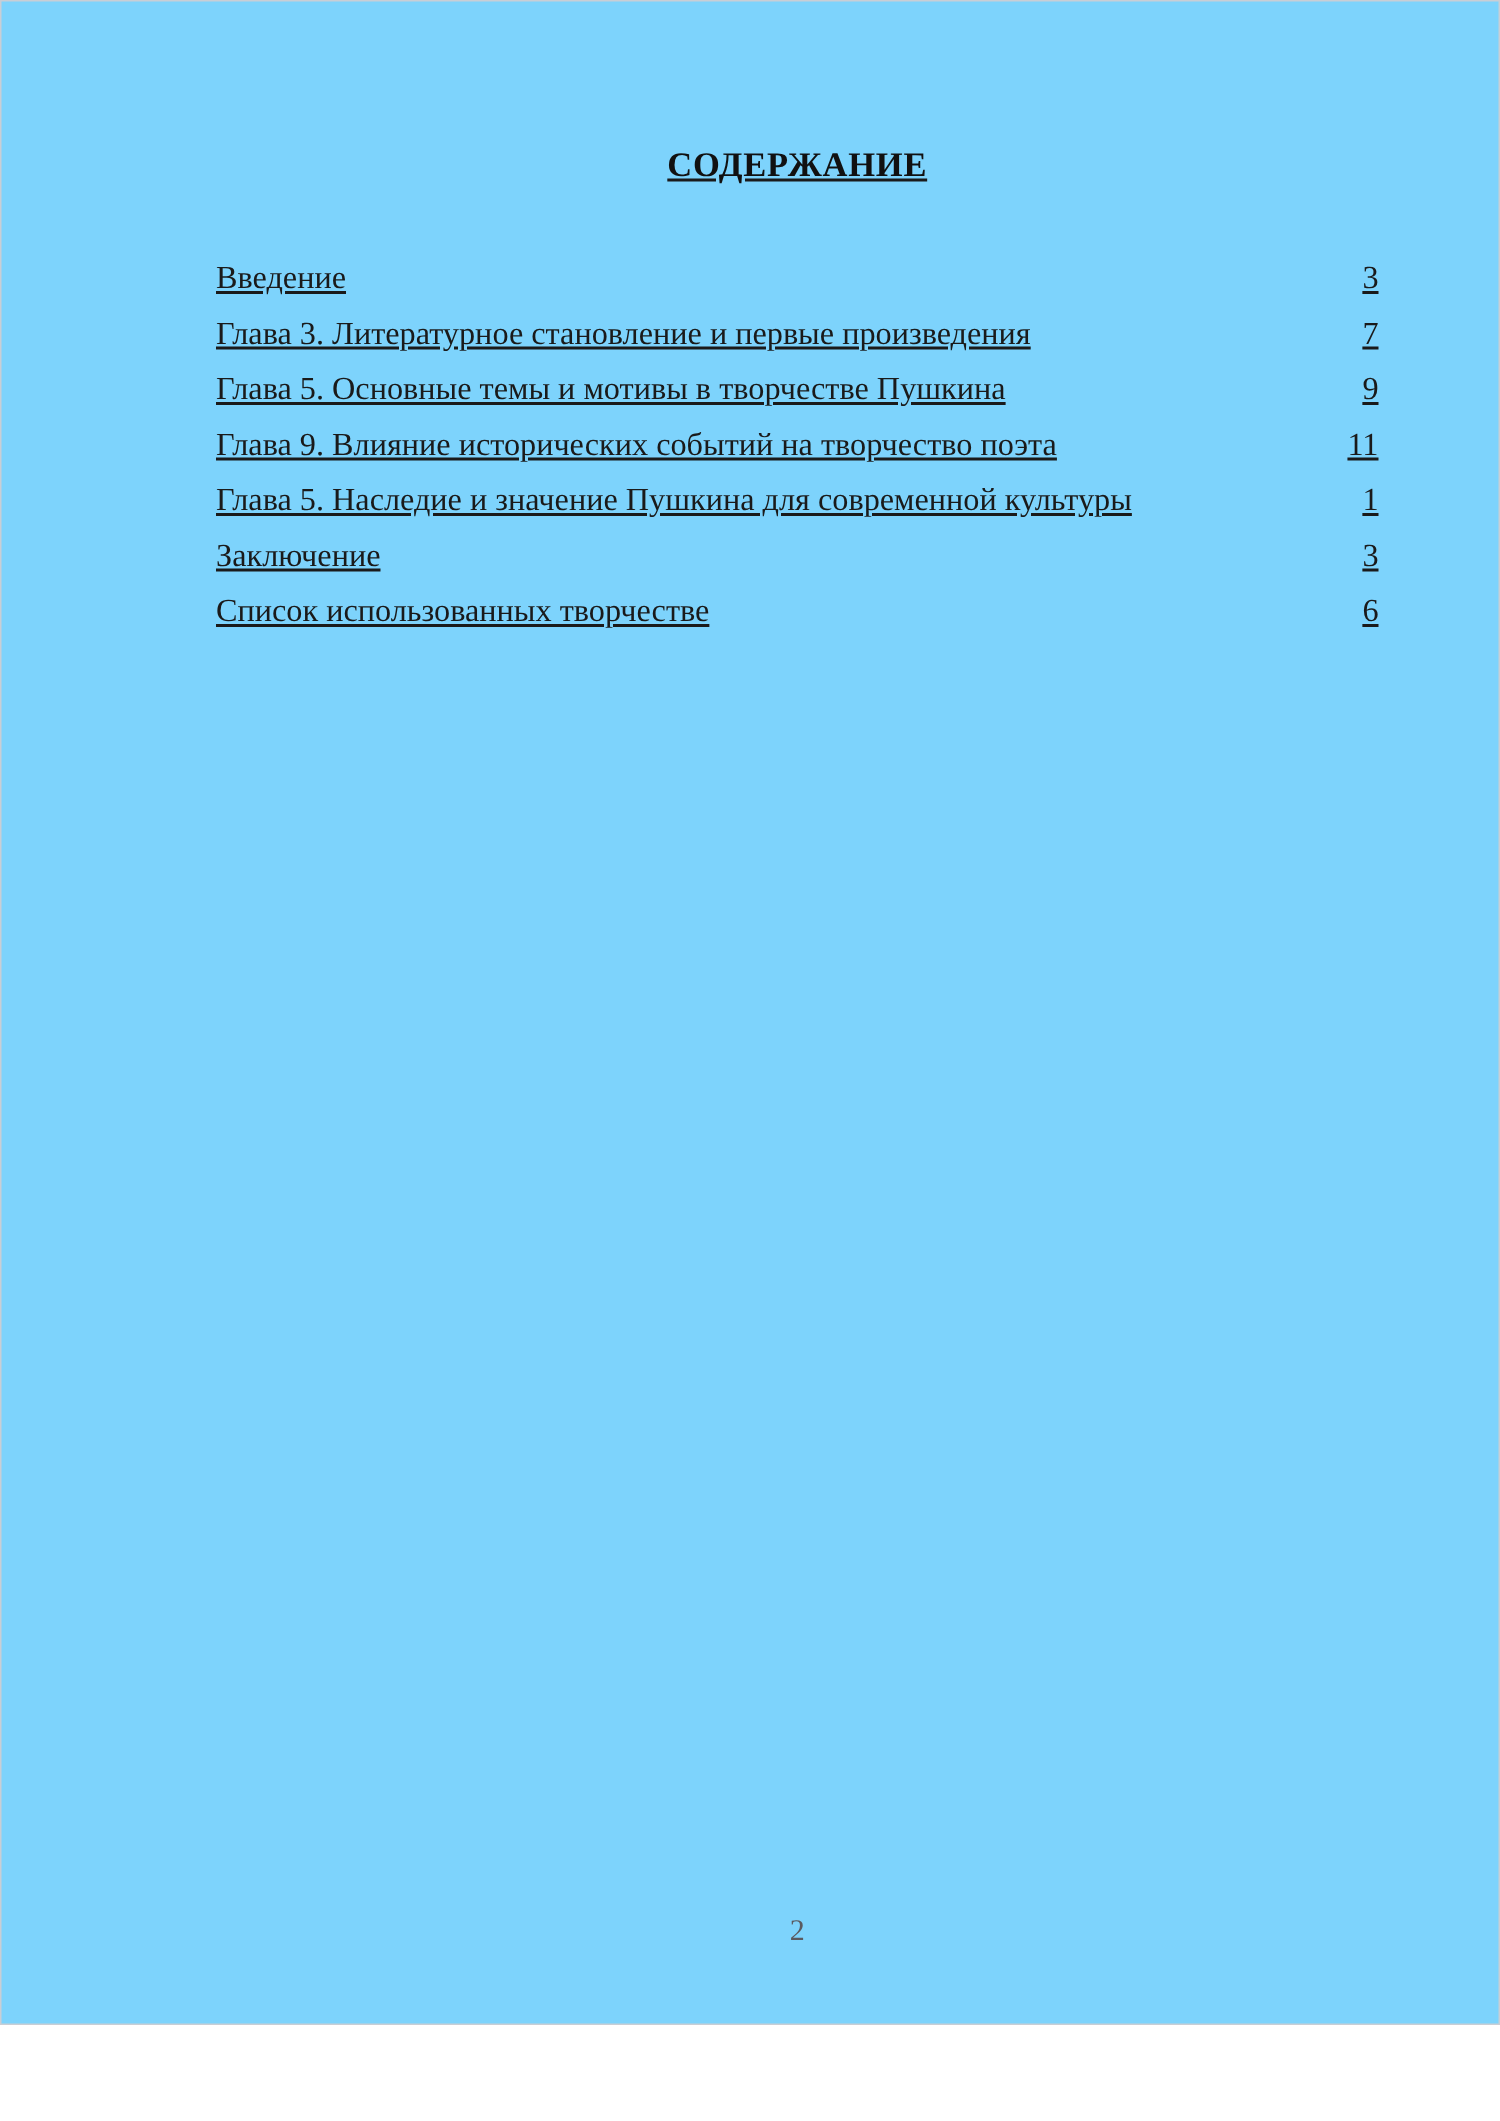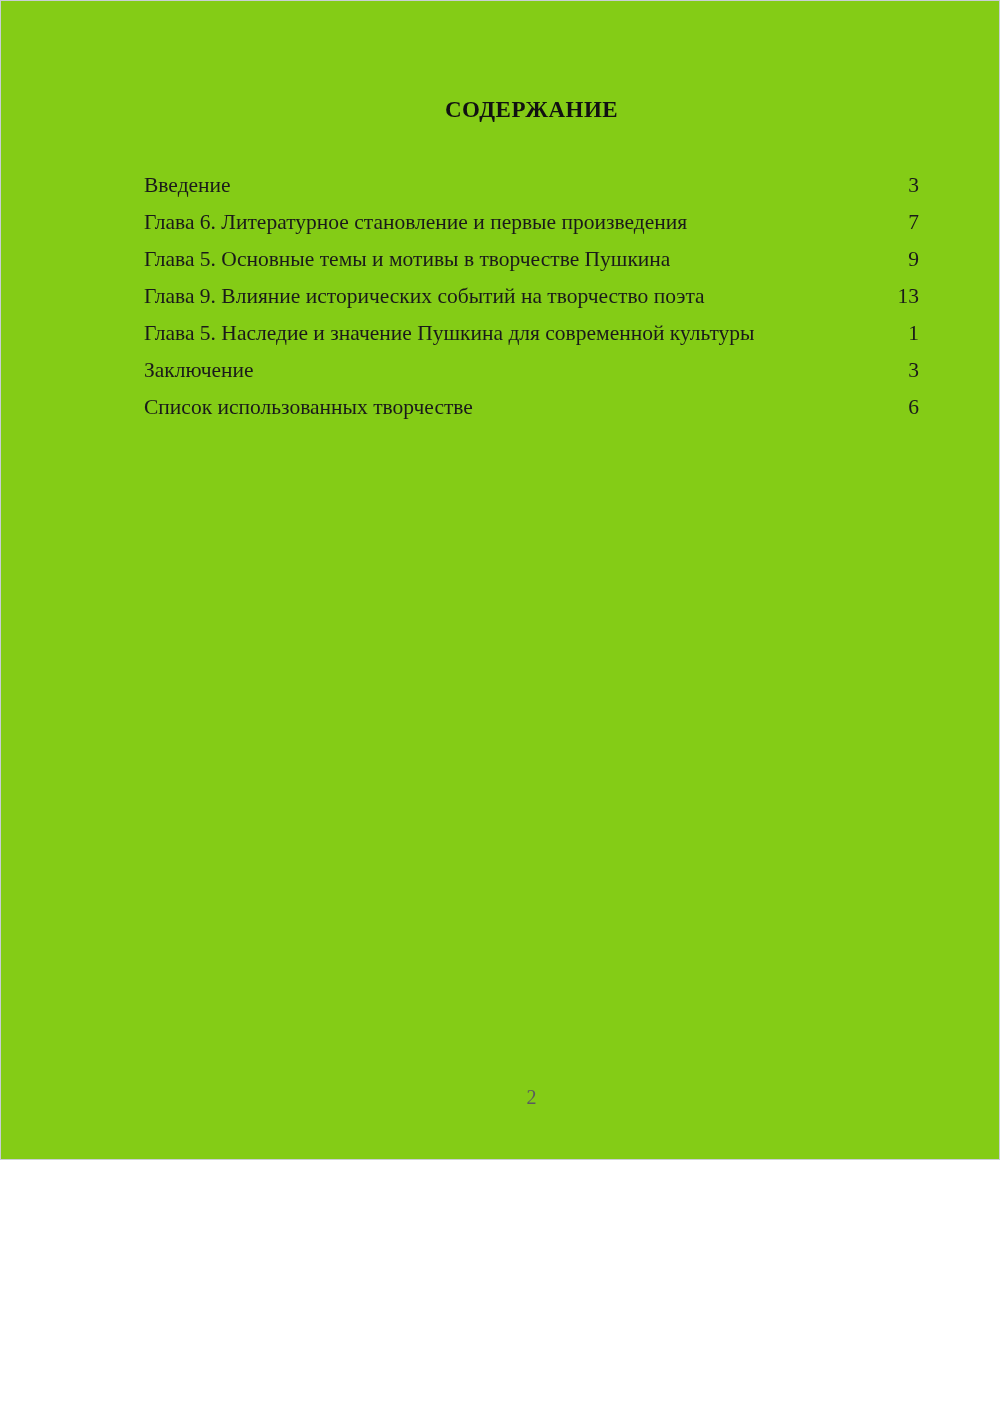--- a/index.html
+++ b/index.html
@@ -3,27 +3,28 @@
 <meta charset="utf-8">
 <style>
   html, body {
     margin: 0;
     padding: 0;
     background: #ffffff;
   }
   .page {
     position: relative;
     width: 1000px;
-    height: 1160px;
+    height: 1350px;
     box-sizing: border-box;
     margin: 0 auto;
-    background: #84cc16;
+    background: #7dd3fc;
     border: 1px solid #c9ced5;
     font-family: "Liberation Serif", "DejaVu Serif", serif;
     color: #1a1a1a;
+    text-decoration: underline;
   }
   .content {
     padding: 96px 80px 0 143px;
   }
   .doc-title {
     margin: 0 0 44px 0;
     text-align: center;
     font-size: 23px;
     font-weight: bold;
     letter-spacing: 0.5px;
@@ -65,30 +66,30 @@
 <div class="page">
   <div class="content">
     <h1 class="doc-title">СОДЕРЖАНИЕ</h1>
 
     <div class="toc">
       <div class="toc-row">
         <span class="toc-label">Введение</span>
         <span class="toc-page">3</span>
       </div>
       <div class="toc-row">
-        <span class="toc-label">Глава 6. Литературное становление и первые произведения</span>
+        <span class="toc-label">Глава 3. Литературное становление и первые произведения</span>
         <span class="toc-page">7</span>
       </div>
       <div class="toc-row">
         <span class="toc-label">Глава 5. Основные темы и мотивы в творчестве Пушкина</span>
         <span class="toc-page">9</span>
       </div>
       <div class="toc-row">
         <span class="toc-label">Глава 9. Влияние исторических событий на творчество поэта</span>
-        <span class="toc-page">13</span>
+        <span class="toc-page">11</span>
       </div>
       <div class="toc-row">
         <span class="toc-label">Глава 5. Наследие и значение Пушкина для современной культуры</span>
         <span class="toc-page">1</span>
       </div>
       <div class="toc-row">
         <span class="toc-label">Заключение</span>
         <span class="toc-page">3</span>
       </div>
       <div class="toc-row">

